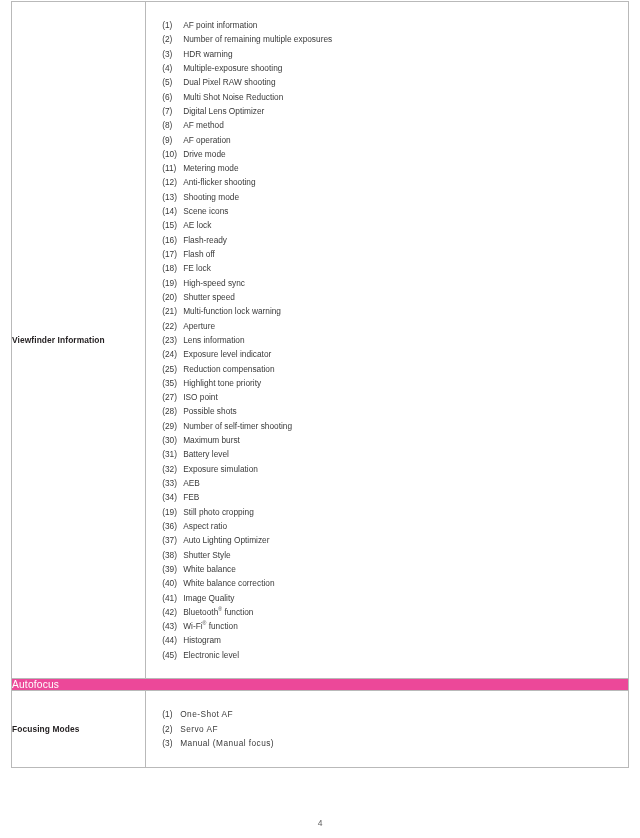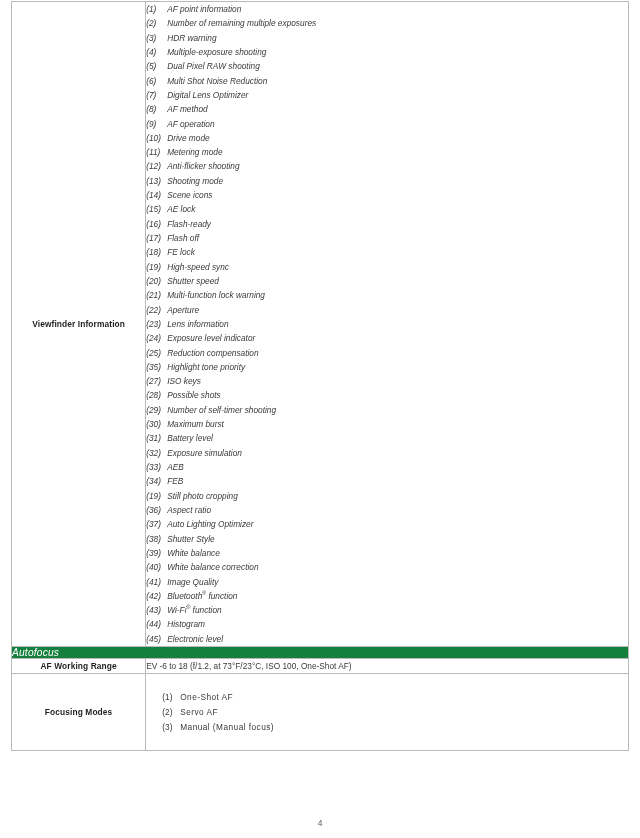--- a/index.html
+++ b/index.html
@@ -43,40 +43,38 @@
   .col-value { width: 482px; }
 
   
   .label-cell {
     font-size: 8.4px;
     font-weight: bold;
     color: #231f20;
     padding: 6px 0 6px 10px;
     letter-spacing: 0.1px;
     vertical-align: middle;
-    text-align: center;
   }
   .label-cell.vcenter {
     vertical-align: middle;
   }
 
   
   .value-cell {
     font-size: 8.3px;
     color: #3a3a3a;
     padding: 6px 8px 6px 10px;
     line-height: 14.32px;
   }
 
   
   .vf-list {
     list-style: none;
-    margin: 0;
-    padding: 0;
-    font-style: italic;
+    margin: 16px;
+    padding: 0;
   }
   .vf-list li {
     font-size: 8.3px;
     line-height: 14.32px;
     color: #3a3a3a;
     white-space: nowrap;
   }
   .vf-num {
     display: inline-block;
     width: 21px;
@@ -90,23 +88,22 @@
     vertical-align: super;
     line-height: 0;
   }
 
   
   .section-row td {
     border-left: 1px solid #b9b9b9;
     border-right: 1px solid #b9b9b9;
     border-top: 1px solid #b9b9b9;
     border-bottom: 1px solid #b9b9b9;
-    background: #15803d;
-    padding: 0;
-    font-style: italic;
+    background: #ec4899;
+    padding: 0;
   }
   .section-header {
     background: #c9c9c9;
     color: #ffffff;
     font-size: 10.2px;
     font-weight: normal;
     padding: 5px 0 5px 10px;
     letter-spacing: 0.2px;
   }
 
@@ -178,21 +175,21 @@
               <li><span class="vf-num">(17)</span><span class="vf-text">Flash off</span></li>
               <li><span class="vf-num">(18)</span><span class="vf-text">FE lock</span></li>
               <li><span class="vf-num">(19)</span><span class="vf-text">High-speed sync</span></li>
               <li><span class="vf-num">(20)</span><span class="vf-text">Shutter speed</span></li>
               <li><span class="vf-num">(21)</span><span class="vf-text">Multi-function lock warning</span></li>
               <li><span class="vf-num">(22)</span><span class="vf-text">Aperture</span></li>
               <li><span class="vf-num">(23)</span><span class="vf-text">Lens information</span></li>
               <li><span class="vf-num">(24)</span><span class="vf-text">Exposure level indicator</span></li>
               <li><span class="vf-num">(25)</span><span class="vf-text">Reduction compensation</span></li>
               <li><span class="vf-num">(35)</span><span class="vf-text">Highlight tone priority</span></li>
-              <li><span class="vf-num">(27)</span><span class="vf-text">ISO keys</span></li>
+              <li><span class="vf-num">(27)</span><span class="vf-text">ISO point</span></li>
               <li><span class="vf-num">(28)</span><span class="vf-text">Possible shots</span></li>
               <li><span class="vf-num">(29)</span><span class="vf-text">Number of self-timer shooting</span></li>
               <li><span class="vf-num">(30)</span><span class="vf-text">Maximum burst</span></li>
               <li><span class="vf-num">(31)</span><span class="vf-text">Battery level</span></li>
               <li><span class="vf-num">(32)</span><span class="vf-text">Exposure simulation</span></li>
               <li><span class="vf-num">(33)</span><span class="vf-text">AEB</span></li>
               <li><span class="vf-num">(34)</span><span class="vf-text">FEB</span></li>
               <li><span class="vf-num">(19)</span><span class="vf-text">Still photo cropping</span></li>
               <li><span class="vf-num">(36)</span><span class="vf-text">Aspect ratio</span></li>
               <li><span class="vf-num">(37)</span><span class="vf-text">Auto Lighting Optimizer</span></li>
@@ -207,24 +204,20 @@
             </ul>
         </td>
       </tr>
 
       <tr class="section-row">
         <td class="section-header" colspan="2">Autofocus</td>
       </tr>
 
 
 
-      <tr>
-        <td class="label-cell vcenter">AF Working Range</td>
-        <td class="value-cell">EV -6 to 18 (f/1.2, at 73°F/23°C, ISO 100, One-Shot AF)</td>
-      </tr>
 
       <tr>
         <td class="label-cell vcenter">Focusing Modes</td>
         <td class="value-cell">
           <ul class="mini-list" id="fm-list">
               <li><span class="vf-num">(1)</span><span>One-Shot AF</span></li>
               <li><span class="vf-num">(2)</span><span>Servo AF</span></li>
               <li><span class="vf-num">(3)</span><span>Manual (Manual focus)</span></li>
             </ul>
         </td>

